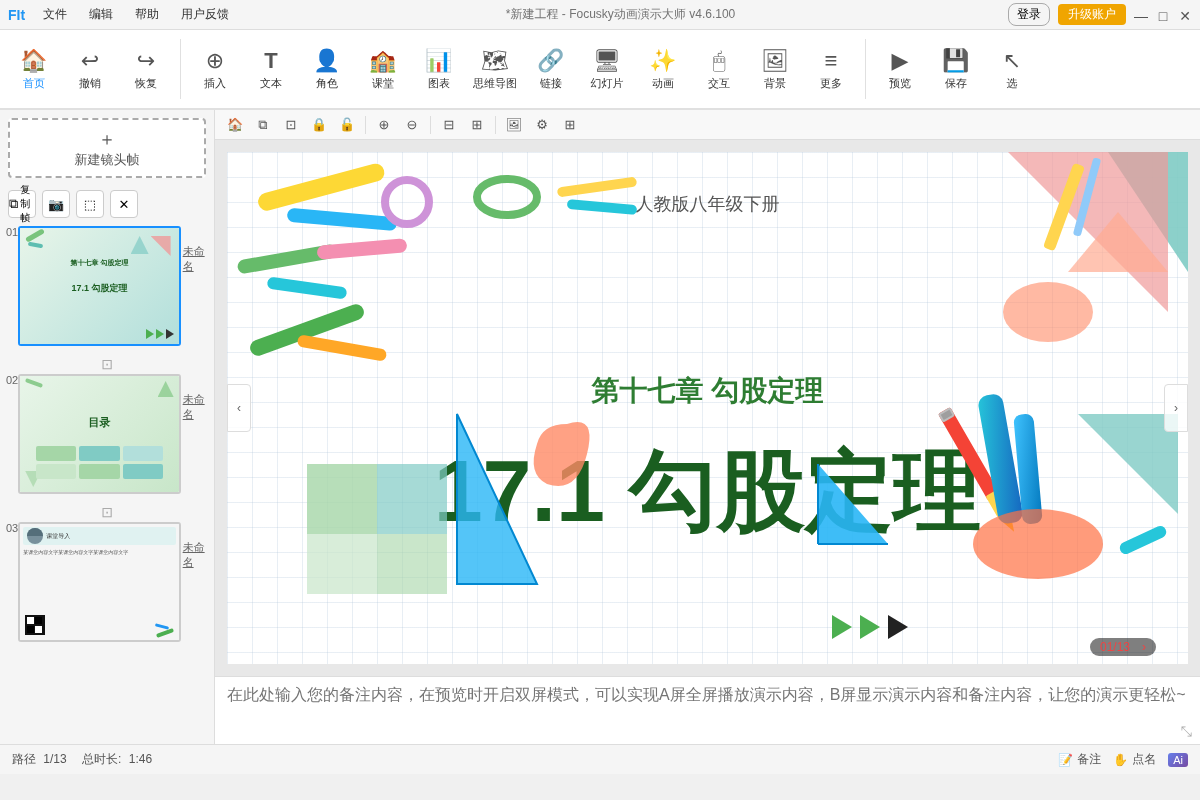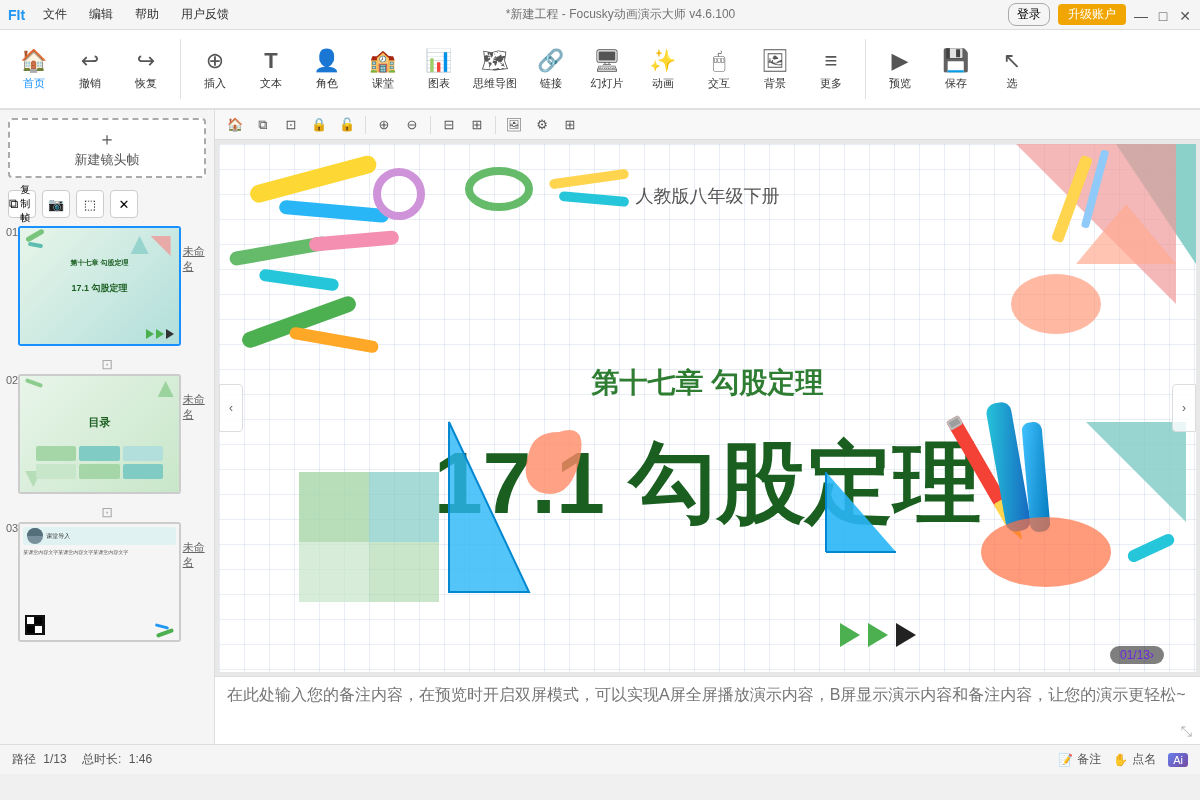--- a/index.html
+++ b/index.html
@@ -146,21 +146,21 @@
       border: none;
       background: none;
     }
     .canvas-tool-separator { width: 1px; height: 18px; background: #ddd; margin: 0 2px; }
 
     #slide-canvas {
       flex: 1;
       background: #fff;
       position: relative;
       overflow: hidden;
-      margin: 4px;
+      margin: 12px;
     }
 
     
     .grid-bg {
       position: absolute;
       inset: 0;
       background-image: 
         linear-gradient(rgba(180,200,220,0.3) 1px, transparent 1px),
         linear-gradient(90deg, rgba(180,200,220,0.3) 1px, transparent 1px);
       background-size: 25px 25px;
@@ -247,27 +247,27 @@
       padding: 1px 5px;
       font-size: 11px;
     }
 
     
     .slide-counter {
       position: absolute;
       bottom: 8px;
       right: 32px;
       background: rgba(0,0,0,0.5);
-      color: #6d28d9;
+      color: #ef4444;
       padding: 2px 10px;
       border-radius: 10px;
       font-size: 12px;
       display: flex;
       align-items: center;
-      gap: 0;
+      gap: 12px;
       z-index: 20;
     }
   </style>
 </head>
 <body>
 
 <div id="titlebar">
   <div id="titlebar-left">
     <span style="font-weight:bold;font-size:14px;color:#2196F3;">FIt</span>
     <span class="menu-item">文件</span>

